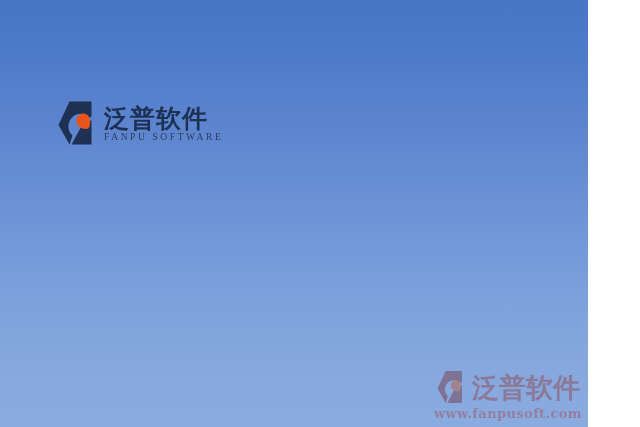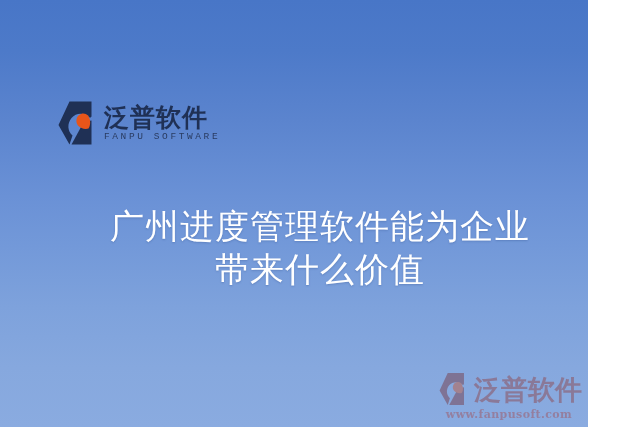--- a/index.html
+++ b/index.html
@@ -52,21 +52,21 @@
   #brand-logo .cn {
     font-family: "DejaVu Sans", "Liberation Sans", sans-serif;
     font-size: 25px;
     font-weight: 700;
     line-height: 1.08;
     color: #1F3055;
     letter-spacing: 1px;
     white-space: nowrap;
   }
   #brand-logo .en {
-    font-family: Liberation Mono, monospace;
+    font-family: Liberation Serif, serif;
     font-size: 9.5px;
     font-weight: 400;
     color: #2A3C62;
     letter-spacing: 2.6px;
     margin-top: 0;
     white-space: nowrap;
   }
 
   
   #headline {
@@ -110,25 +110,25 @@
     font-size: 27px;
     font-weight: 700;
     color: #8C5C6E;
     letter-spacing: 0px;
     margin-left: 2px;
     line-height: 1;
     white-space: nowrap;
   }
   #watermark .wm-url {
     font-family: "DejaVu Serif", "Liberation Serif", serif;
-    font-size: 11px;
+    font-size: 13px;
     font-weight: 700;
     color: #9B6578;
     letter-spacing: 0.4px;
-    text-align: center;
+    text-align: right;
     margin-top: 2px;
     white-space: nowrap;
   }
 </style>
 </head>
 <body>
 
 <div id="banner">
 
   <div id="brand-logo">
@@ -138,24 +138,20 @@
         <path d="M34.5 20.5 L34.5 44.5 L14.5 44.5 L24 27 C26 23.5 30.5 21 34.5 20.5 Z" fill="#1F3055"></path>
         <path d="M31 15.5 C33.5 19 34 24.5 31.5 28.5 C28 29.5 23.5 28.5 21 25.5 C18.5 22.5 19 17.5 22 15 C24.8 12.8 28.5 12.8 31 15.5 Z" fill="#E8551A"></path>
       </svg>
     </span>
     <span class="wordmark">
       <span class="cn">泛普软件</span>
       <span class="en">FANPU SOFTWARE</span>
     </span>
   </div>
 
-  <div id="headline">
-    <span class="line">广州进度管理软件能为企业</span>
-    <span class="line">带来什么价值</span>
-  </div>
 
   <div id="watermark">
     <div class="wm-row">
       <span class="wm-mark">
         <svg class="wm-mark" viewBox="0 0 42 46" xmlns="http://www.w3.org/2000/svg" aria-hidden="true">
           <path d="M12.5 1.5 L34.5 1.5 L34.5 16 C34.5 17.5 33 18 32 17 C27 12.5 19 12.5 14.5 18 C10 23.5 10.5 31 15.5 35.5 L12.5 44.5 L1.5 25 Z" fill="#7A5368"></path>
           <path d="M34.5 20.5 L34.5 44.5 L14.5 44.5 L24 27 C26 23.5 30.5 21 34.5 20.5 Z" fill="#7A5368"></path>
           <path d="M31 15.5 C33.5 19 34 24.5 31.5 28.5 C28 29.5 23.5 28.5 21 25.5 C18.5 22.5 19 17.5 22 15 C24.8 12.8 28.5 12.8 31 15.5 Z" fill="#B56B60"></path>
         </svg>
       </span>

